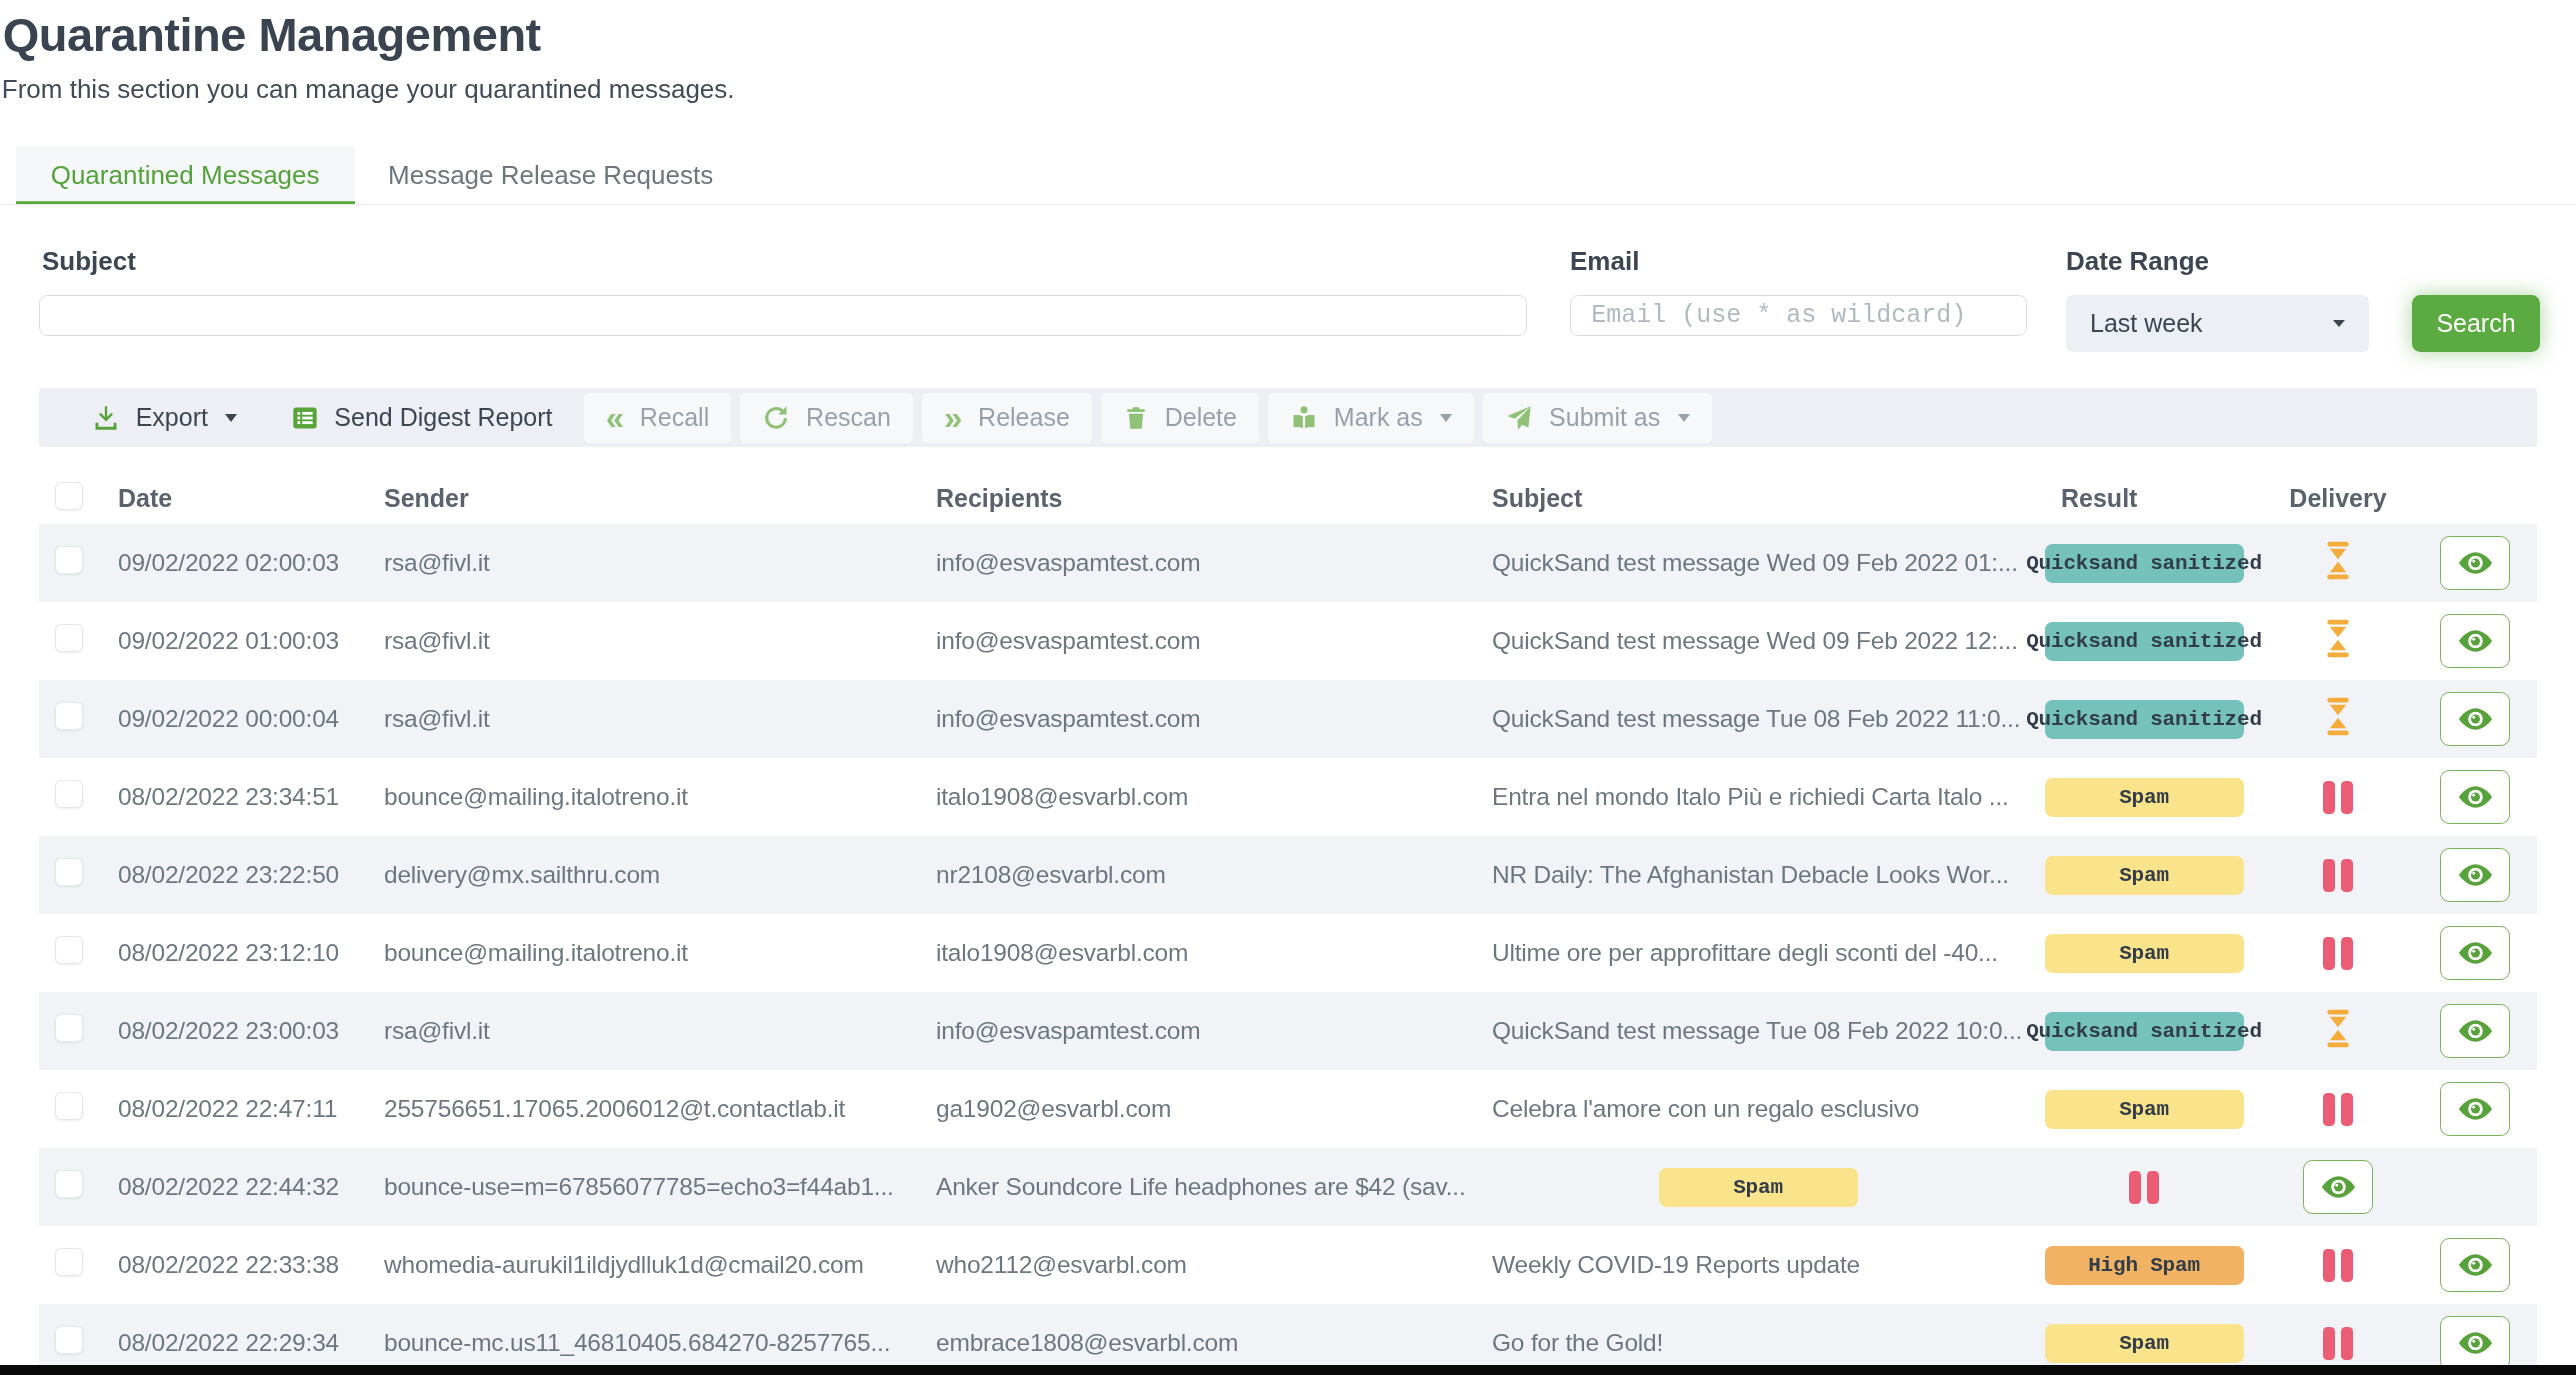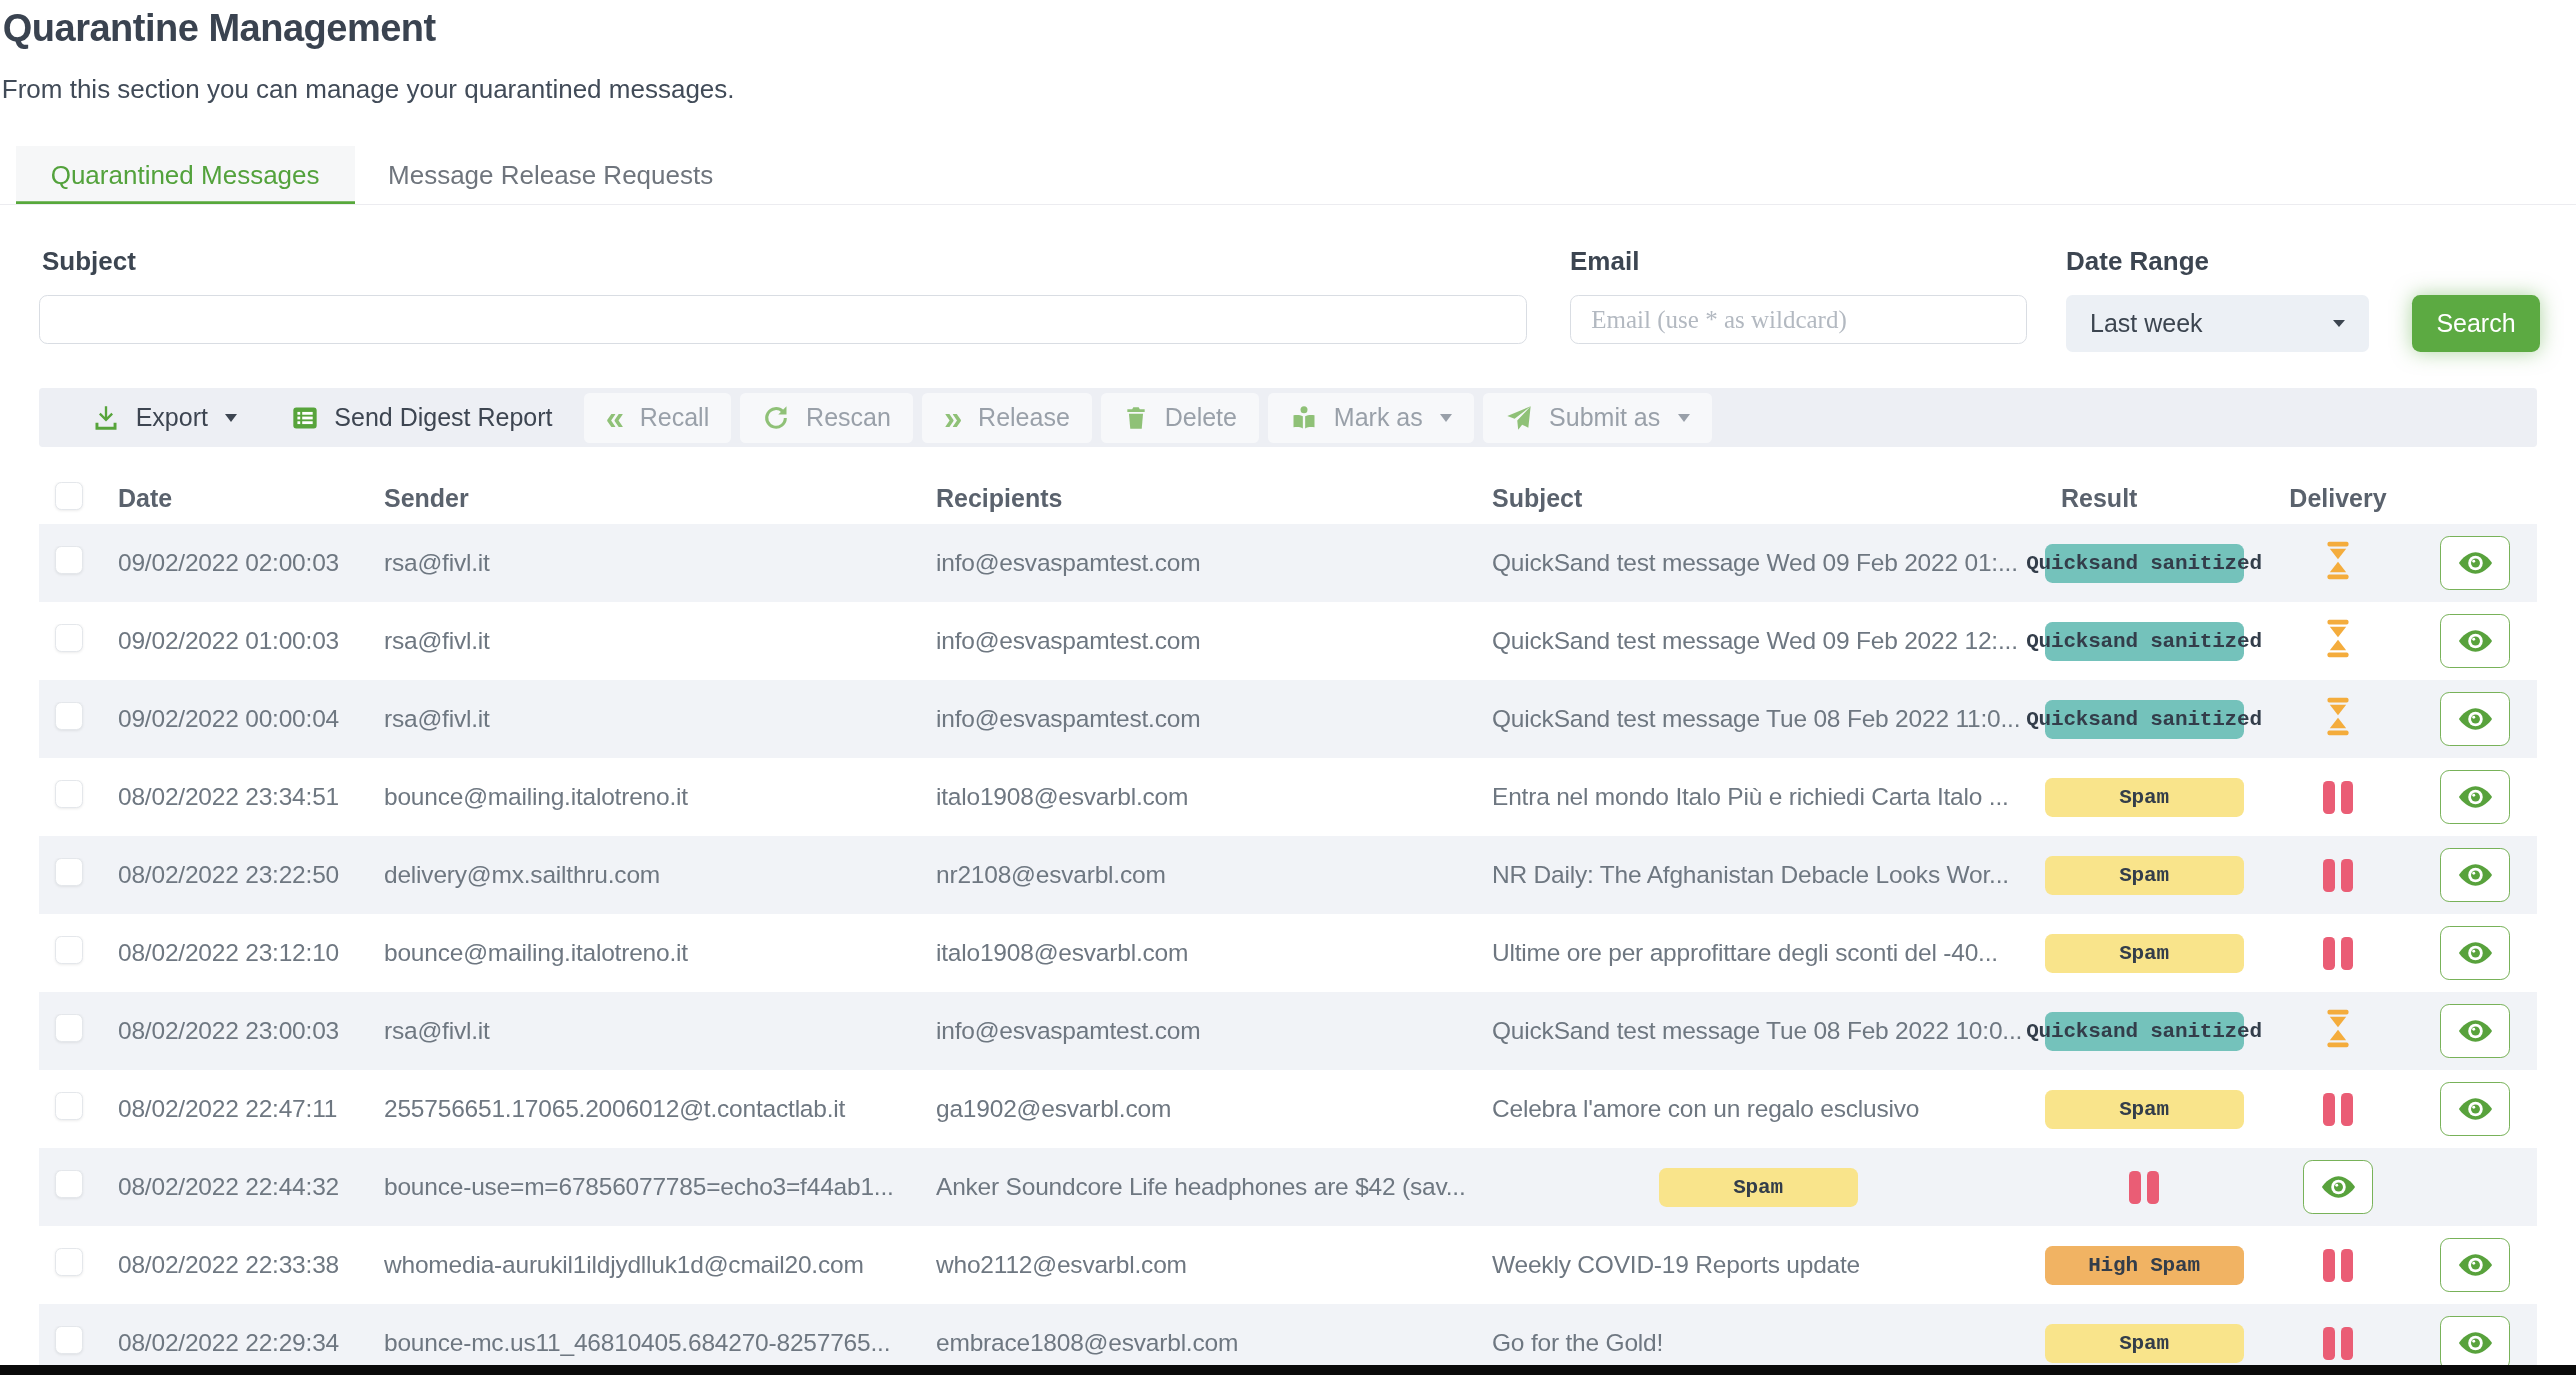--- a/index.html
+++ b/index.html
@@ -2,35 +2,35 @@
 <html style="font-size:14.8px"><head>
 <meta charset="utf-8">
 <style>
   * { margin:0; padding:0; box-sizing:border-box; }
   html,body { background:#fff; }
   .page {
     position:relative; width:2576px; height:1376px; overflow:hidden; background:#fff;
     font-family:"Liberation Sans","DejaVu Sans",sans-serif; color:#3c4551;
   }
   
-  .page-title { position:absolute; left:2.8px; top:7.4px; font-size:38px; font-weight:700; color:#3a4350; letter-spacing:-0.5px; }
+  .page-title { position:absolute; left:2.8px; top:7.4px; font-size:47px; font-weight:700; color:#3a4350; letter-spacing:-0.5px; }
   .page-subtitle { position:absolute; left:1.8px; top:74px; font-size:26px; color:#414b58; }
 
   
   .tabbar { position:absolute; left:0; top:146px; width:2576px; height:59px; border-bottom:0.9px solid #ececf0; display:flex; align-items:stretch; }
   .tab { display:inline-flex; align-items:center; padding:0 35px; font-size:26px; color:#6f757d; cursor:pointer; }
   .tab.active { margin-left:15.7px; color:#53a23c; background:#f6f7f8; box-shadow:inset 0 -2.8px 0 #57a83b; }
   .tab.inactive { margin-left:5.5px; padding:0 28px; }
 
   
   .flabel { position:absolute; font-size:26px; font-weight:600; color:#3c4551; }
   .lbl-subject { left:42px; top:246px; }
   .lbl-email { left:1570px; top:246px; }
   .lbl-dr { left:2066px; top:246px; }
-  .tinput { position:absolute; height:49px; border:0.9px solid #d9dde3; border-radius:8.3px; font-size:25px; color:#3d4651; padding:0 20.3px; outline:none; background:#fff; font-family:Liberation Serif, serif; }
+  .tinput { position:absolute; height:41px; border:0.9px solid #d9dde3; border-radius:8.3px; font-size:25px; color:#3d4651; padding:0 20.3px; outline:none; background:#fff; font-family:Liberation Mono, monospace; }
   .tinput::placeholder { color:#b3b9c1; }
   .input-subject { left:39px; top:295px; width:1488px; }
   .input-email { left:1570px; top:295px; width:457px; }
   .select-dr { position:absolute; left:2066px; top:295px; width:303px; height:57px; background:#ecf0f5; border-radius:6.5px; display:flex; align-items:center; justify-content:space-between; padding:0 24px; font-size:25px; color:#3c4550; cursor:pointer;text-align:right; }
   .caret-down { width:0; height:0; border-left:6.5px solid transparent; border-right:6.5px solid transparent; border-top:7.4px solid currentColor; display:inline-block; }
   .btn-search { position:absolute; left:2412px; top:295px; width:128px; height:57px; background:#5caa42; color:#fff; font-size:25px; border:none; border-radius:8.3px; cursor:pointer; box-shadow:0 0 20.3px rgba(92,170,66,.5); font-family:inherit; }
 
   
   .toolbar { position:absolute; left:39px; top:388px; width:2498px; height:59px; background:#edeff4; border-radius:3.7px; display:flex; align-items:center; padding-left:31px; gap:9.2px; }
   .tb { display:inline-flex; align-items:center; gap:15.7px; height:50px; padding:0 22px; border:none; background:transparent; font-size:25px; color:#3d4551; border-radius:5.5px; cursor:pointer; font-family:inherit;text-align:center; }

